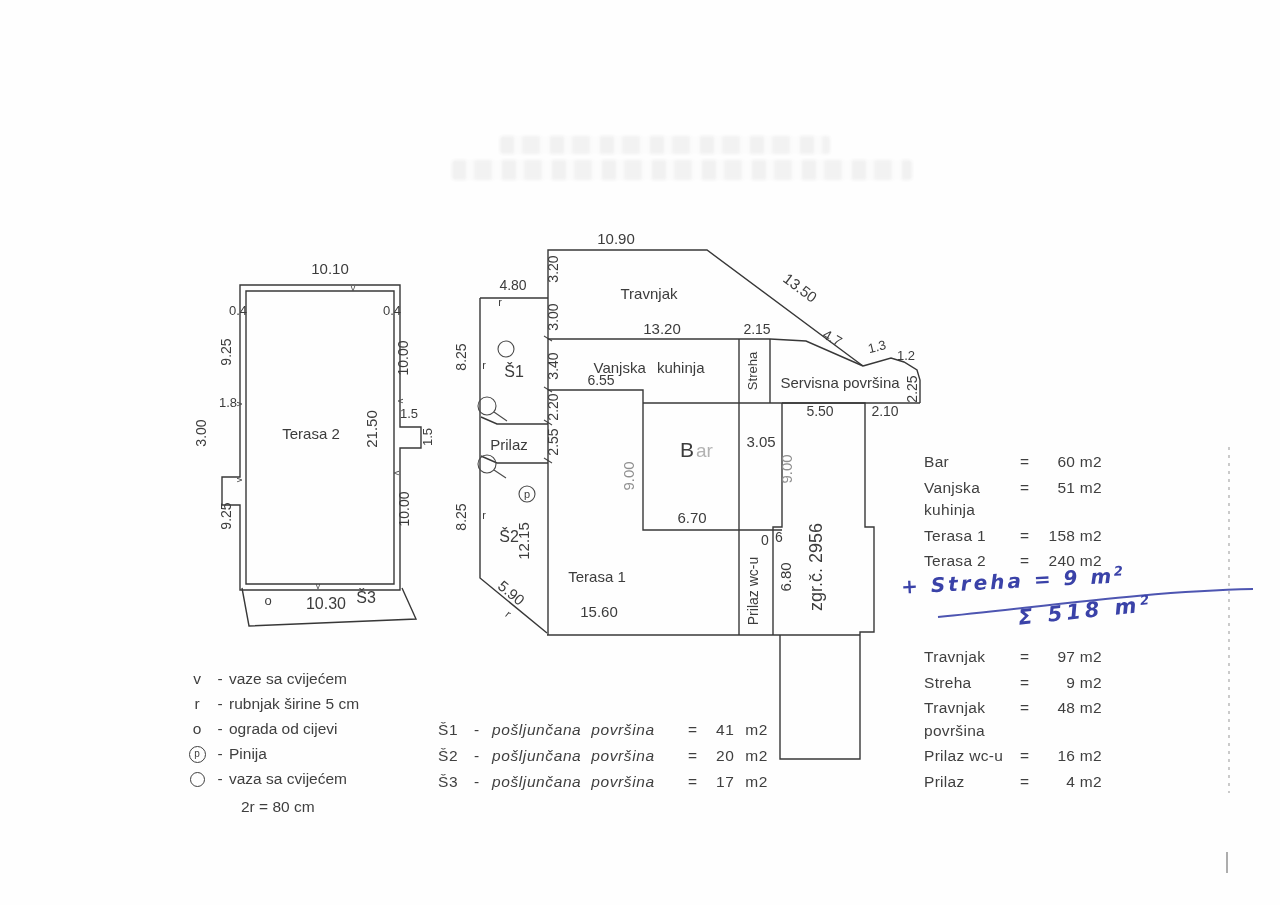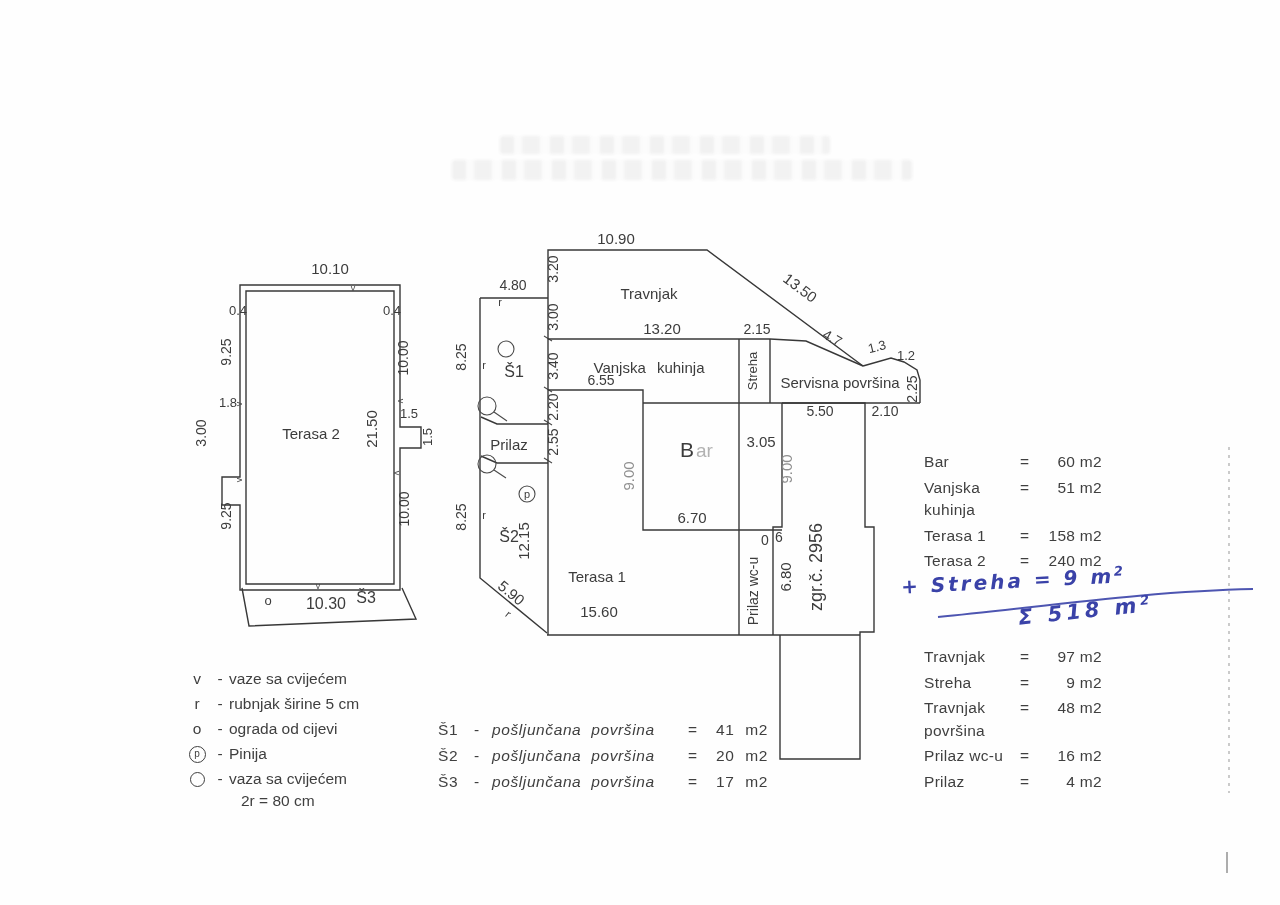--- a/index.html
+++ b/index.html
@@ -26,21 +26,21 @@
   .lnthin{stroke:#4a4a4a;stroke-width:1.1;fill:none;}
 
   
   .legend{position:absolute;left:183px;top:666px;width:250px;font-size:15.5px;}
   .legend .row{display:flex;align-items:center;height:25px;}
   .legend .sym{width:28px;text-align:center;flex:none;}
   .legend .dash{width:18px;text-align:center;flex:none;}
   .circ-p{display:inline-block;width:15px;height:15px;border:1.4px solid #3f3f3f;border-radius:50%;
           font-size:10px;line-height:14px;text-align:center;vertical-align:middle;}
   .circ-o{display:inline-block;width:13px;height:13px;border:1.4px solid #3f3f3f;border-radius:50%;vertical-align:middle;}
-  .legend .extra{margin-left:58px;margin-top:1px;}
+  .legend .extra{margin-left:58px;margin-top:7px;}
 
   
   .gravel{position:absolute;left:438px;top:717px;font-size:15.5px;letter-spacing:.6px;}
   .gravel .row{display:flex;height:26px;align-items:center;}
   .gravel .code{width:36px;flex:none;}
   .gravel .sep{width:18px;flex:none;}
   .gravel .desc{width:196px;flex:none;word-spacing:5px;font-style:italic;}
   .gravel .eq{width:28px;flex:none;}
   .gravel .val{word-spacing:6px;text-align:center;}
 

